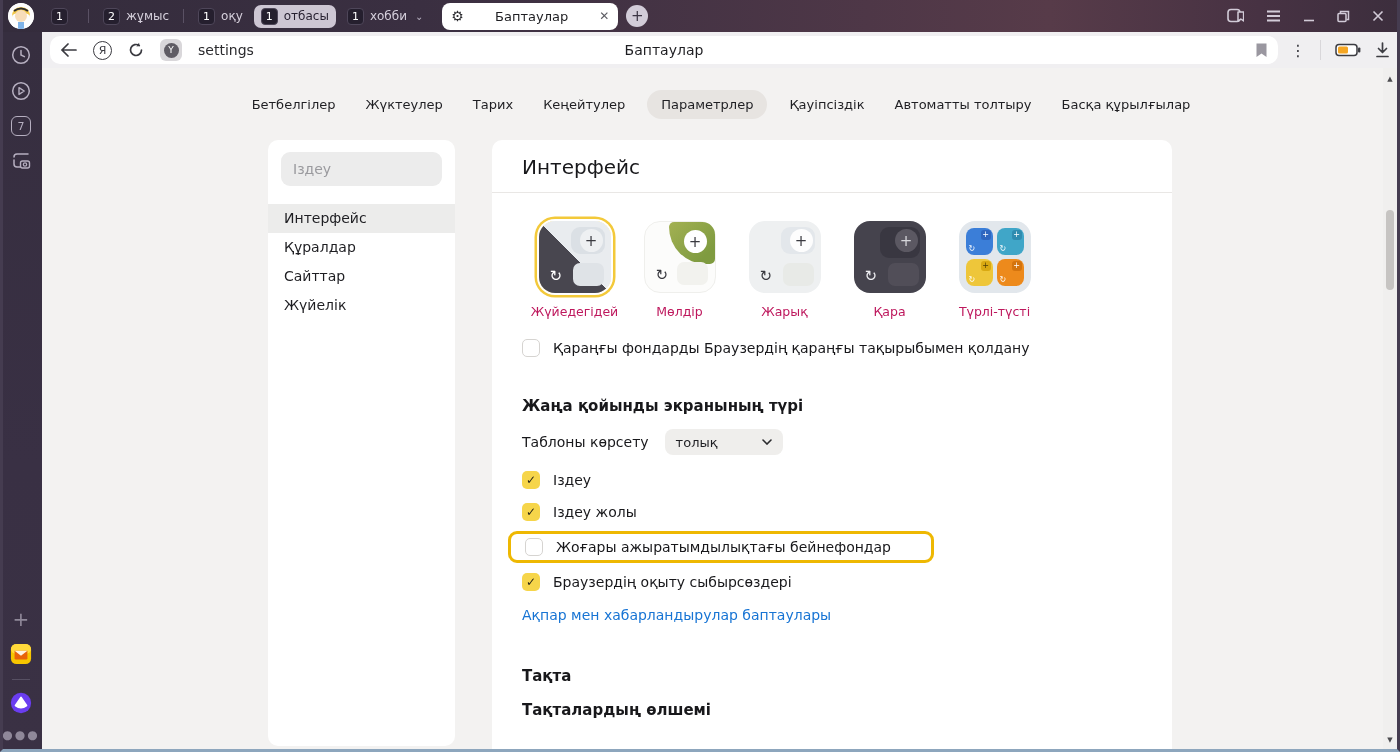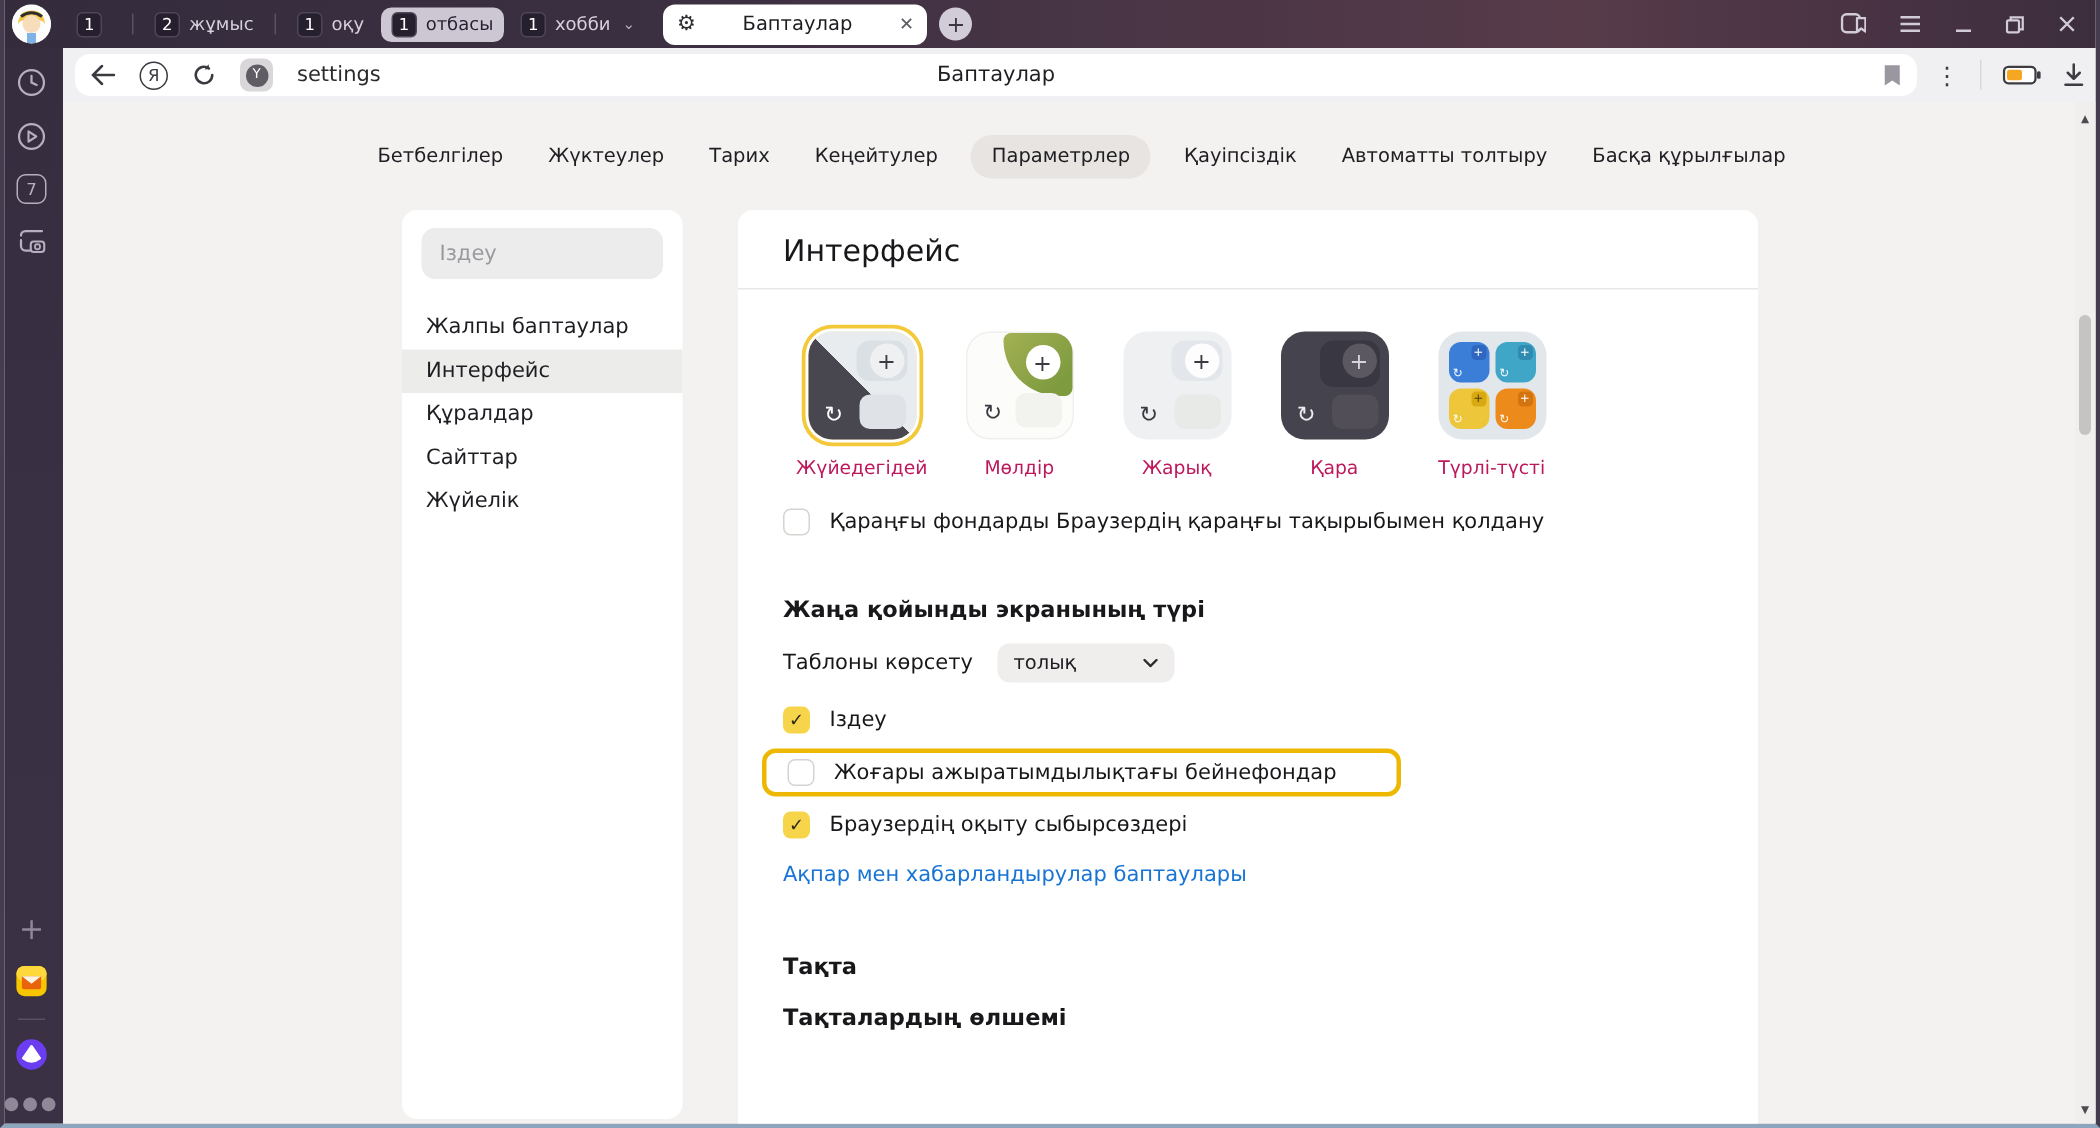--- a/index.html
+++ b/index.html
@@ -305,21 +305,20 @@
       <span class="navtab">Қауіпсіздік</span>
       <span class="navtab">Автоматты толтыру</span>
       <span class="navtab">Басқа құрылғылар</span>
     </div>
 
     <div class="sidecard">
       <div class="search-wrap">
         <input class="search-input" placeholder="Іздеу" style="">
       </div>
       <div class="side-list">
-        <div class="side-item">Жалпы баптаулар</div>
         <div class="side-item active">Интерфейс</div>
         <div class="side-item">Құралдар</div>
         <div class="side-item">Сайттар</div>
         <div class="side-item">Жүйелік</div>
       </div>
     </div>
 
     <div class="maincard">
       <div class="mc-title">Интерфейс</div>
       <div class="mc-div"></div>
@@ -399,20 +398,24 @@
             <svg width="10" height="6" viewBox="0 0 10 6">
                 <path d="M1 1 L5 5 L9 1" stroke="#2b2b2e" stroke-width="1.6" fill="none" stroke-linecap="round"></path>
               </svg>
           </span>
         </div>
 
         <div class="opt-row mt16">
           <span class="checkbox checked"></span>
           <span>Іздеу</span>
         </div>
+        <div class="opt-row mt14">
+          <span class="checkbox checked"></span>
+          <span>Іздеу жолы</span>
+        </div>
         <div class="highlight-box">
           <div class="opt-row">
             <span class="checkbox unchecked"></span>
             <span>Жоғары ажыратымдылықтағы бейнефондар</span>
           </div>
         </div>
         <div class="opt-row">
           <span class="checkbox checked"></span>
           <span>Браузердің оқыту сыбырсөздері</span>
         </div>

